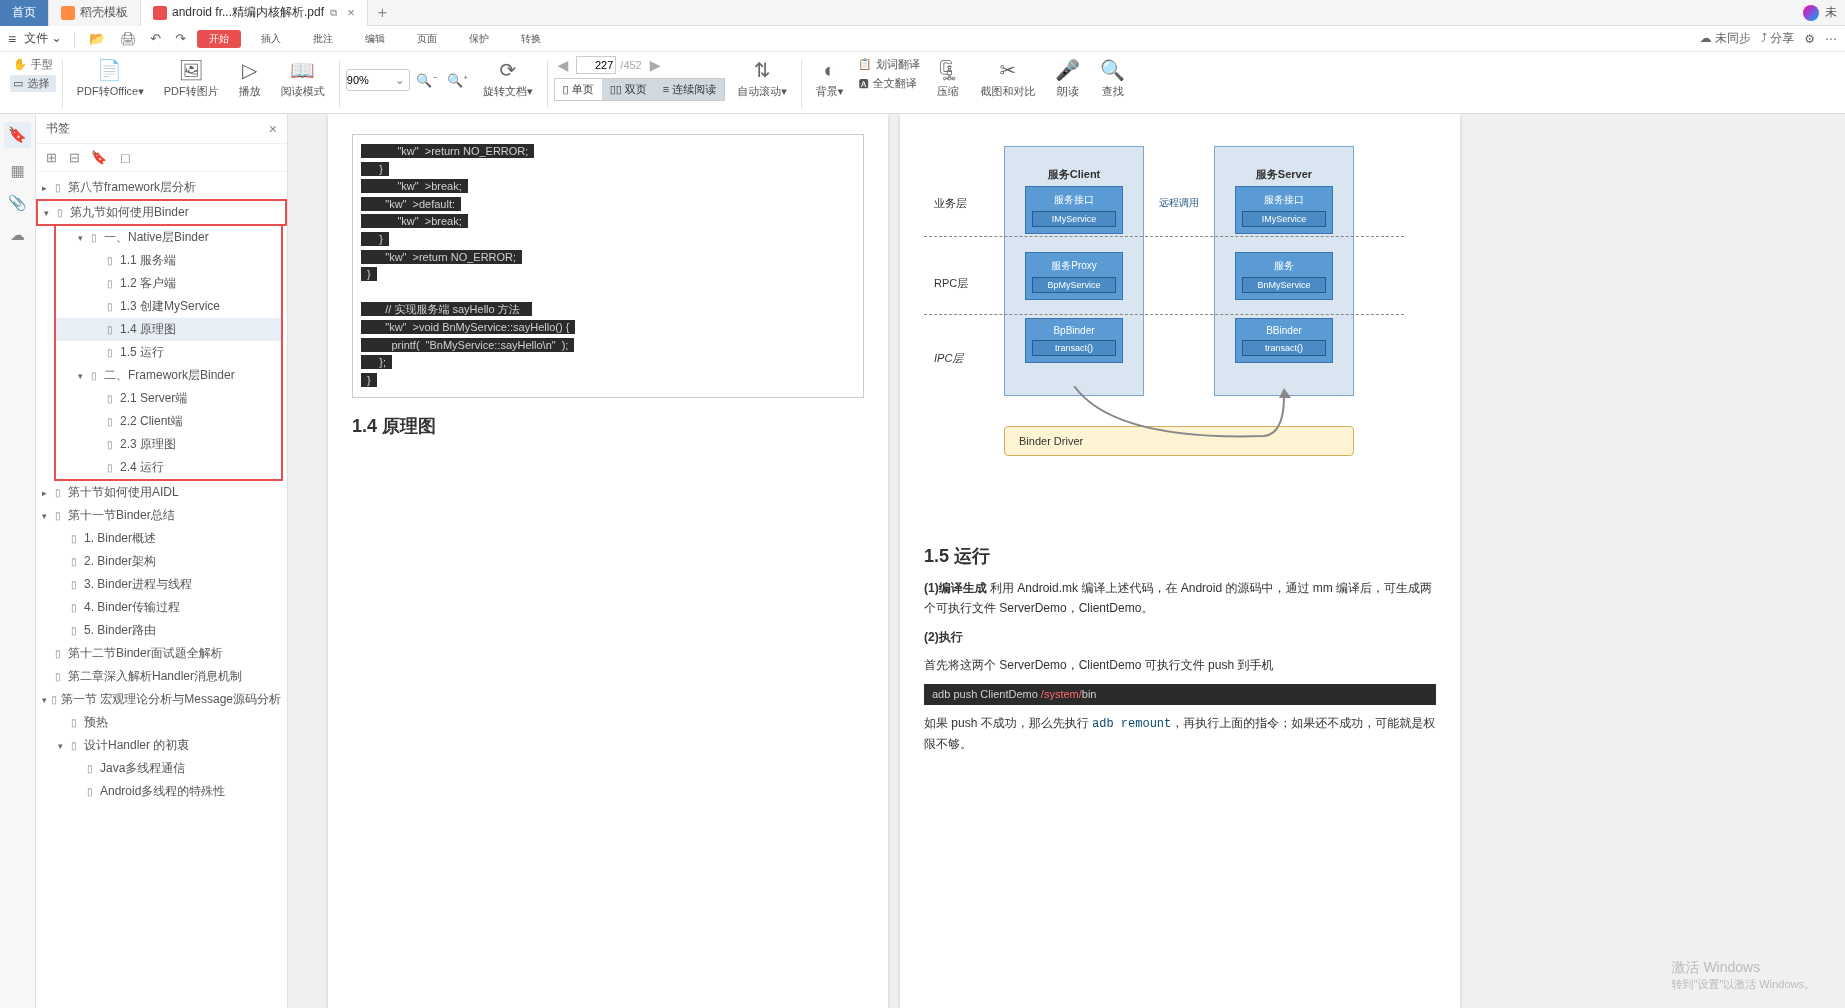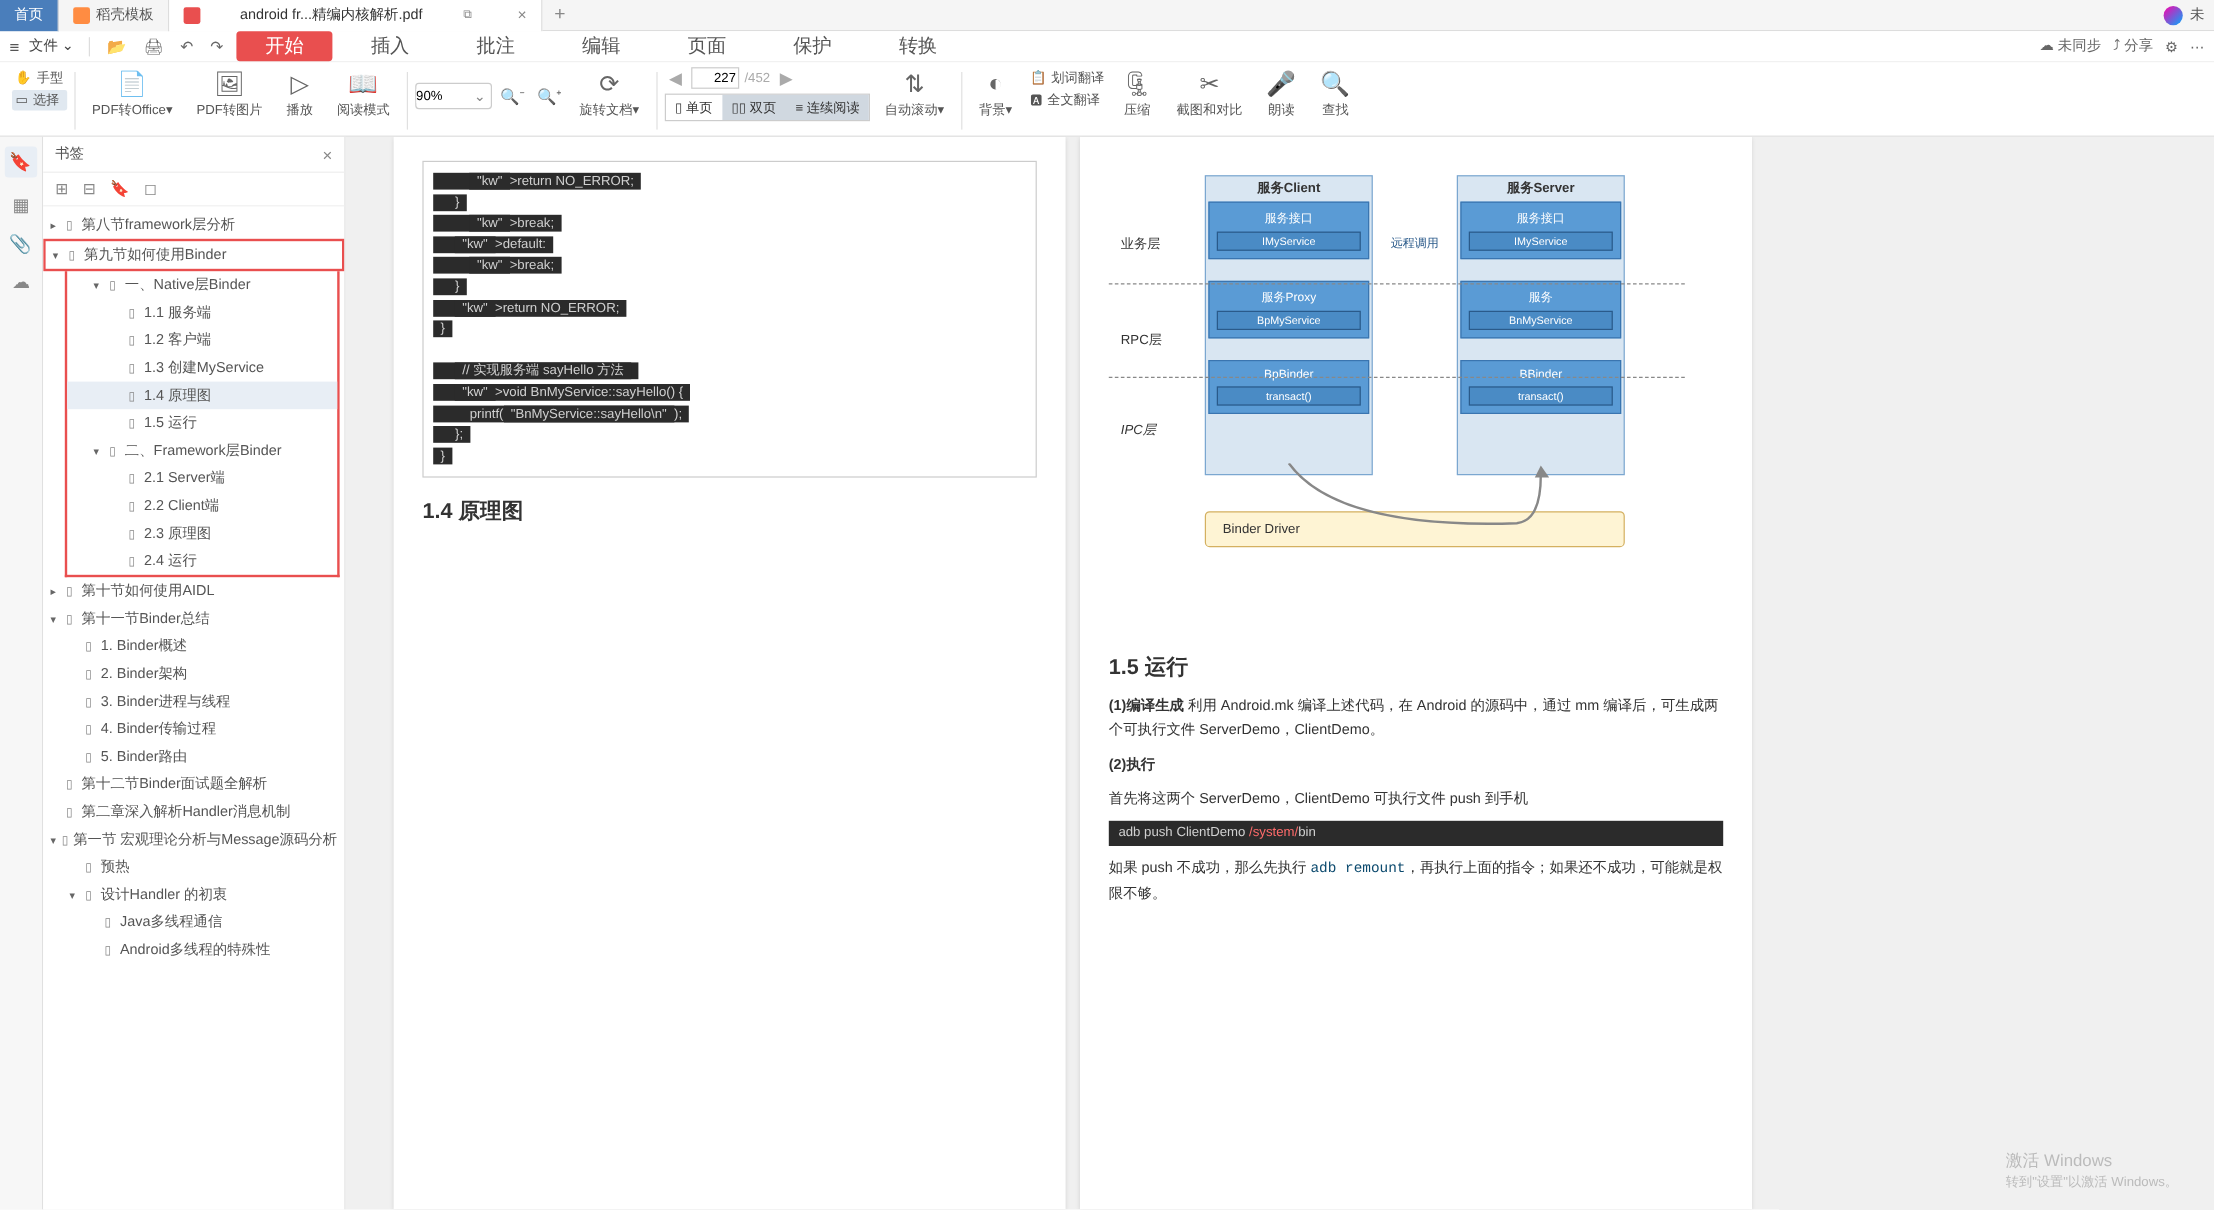--- a/index.html
+++ b/index.html
@@ -3,37 +3,37 @@
 <meta charset="utf-8">
 <style>
 * { margin: 0; padding: 0; box-sizing: border-box; font-family: "Microsoft YaHei", Arial, sans-serif; }
 body { background: #fff; font-size: 12px; color: #333; overflow: hidden; }
 
 
 .tabbar { display: flex; align-items: center; height: 26px; background: #f5f5f5; border-bottom: 1px solid #ddd; }
 .tab { display: flex; align-items: center; height: 26px; padding: 0 12px; font-size: 12px; cursor: pointer; border-right: 1px solid #ddd; }
 .tab.home { background: #4a7ebb; color: #fff; }
 .tab.template { background: #f5f5f5; color: #555; }
-.tab.active { background: #fff; color: #333; gap: 28px; }
+.tab.active { background: #fff; color: #333; }
 .tab .tab-icon { width: 14px; height: 14px; margin-right: 5px; display: inline-block; }
 .tab .pdf-icon { background: #e94f4f; border-radius: 2px; }
 .tab .tpl-icon { background: #ff8c42; border-radius: 2px; }
 .tab .close-x { margin-left: 10px; color: #888; font-size: 13px; }
 .tab .mini { margin-left: 6px; font-size: 10px; color: #888; }
 .add-tab { padding: 0 10px; color: #888; font-size: 16px; cursor: pointer; }
 .user-area { margin-left: auto; display: flex; align-items: center; padding: 0 8px; gap: 6px; color: #555; }
 .avatar { width: 16px; height: 16px; border-radius: 50%; background: linear-gradient(135deg,#f0a,#0af); }
 
 
 .menubar { display: flex; align-items: center; height: 26px; background: #fff; border-bottom: 1px solid #eee; padding: 0 8px; gap: 8px; }
 .hamburger { font-size: 14px; color: #555; }
 .menu-label { font-size: 12px; color: #444; }
 .menu-sep { width: 1px; height: 16px; background: #ddd; margin: 0 4px; }
 .menu-ico { font-size: 13px; color: #666; padding: 0 3px; cursor: pointer; }
-.menu-tab { font-size: 16px; padding: 2px 24px; color: #555; cursor: pointer; }
+.menu-tab { font-size: 10px; padding: 2px 12px; color: #555; cursor: pointer; }
 .menu-tab.active { background: #e94f4f; color: #fff; border-radius: 3px; }
 .menubar-right { margin-left: auto; display: flex; align-items: center; gap: 10px; color: #666; }
 
 
 .toolbar { display: flex; align-items: flex-start; height: 62px; background: #fff; border-bottom: 1px solid #ddd; padding: 4px 10px; gap: 4px; }
 .tool-stack { display: flex; flex-direction: column; gap: 2px; }
 .tool-item-h { display: flex; align-items: center; gap: 4px; font-size: 11px; color: #555; cursor: pointer; padding: 1px 3px; }
 .tool-big { display: flex; flex-direction: column; align-items: center; padding: 2px 8px; cursor: pointer; gap: 2px; }
 .tool-big .ico { font-size: 20px; color: #666; height: 24px; display: flex; align-items: center; }
 .tool-big .lbl { font-size: 11px; color: #555; white-space: nowrap; }
@@ -78,21 +78,21 @@
 .codeblock { background: #fff; border: 1px solid #ccc; padding: 8px; margin-bottom: 12px; font-family: "Courier New", monospace; font-size: 11px; line-height: 1.6; }
 .codeline { display: block; }
 .codeline span { background: #2b2b2b; color: #d0d0d0; padding: 1px 6px; white-space: pre; }
 .str { color: #6a8759; }
 .cmt { color: #808080; }
 .h-section { font-size: 18px; font-weight: bold; margin: 16px 0 12px; }
 
 
 .diagram { position: relative; width: 410px; height: 380px; margin-left: 80px; margin-top: 12px; }
 .layer-label { position: absolute; left: -70px; font-size: 11px; color: #333; }
-.dbox-outer { position: absolute; border: 1px solid #7ba7d0; background: #d9e6f2; padding: 2px; }
+.dbox-outer { position: absolute; border: 1px solid #7ba7d0; background: #d9e6f2; padding: 20px; }
 .dbox-outer.server { border-color: #7ba7d0; }
 .dbox-title { font-size: 11px; text-align: center; font-weight: bold; margin-bottom: 4px; }
 .dbox-inner { border: 1px solid #3a75b0; background: #5a9bd5; padding: 6px; text-align: center; font-size: 10px; color: #fff; }
 .dbox-inner .dbox-sub { border: 1px solid #2a5a8a; background: #4a8bc5; padding: 2px 8px; margin-top: 4px; font-size: 9px; }
 .dashline { position: absolute; border-top: 1px dashed #888; }
 .call-label { position: absolute; font-size: 10px; color: #2a5a8a; }
 .driver-box { position: absolute; border: 1px solid #d4b060; background: #fef4d4; padding: 8px 14px; font-size: 11px; border-radius: 4px; }
 .arrow-curve { position: absolute; }
 
 .r-section { font-size: 18px; font-weight: bold; margin: 18px 0 10px; }

